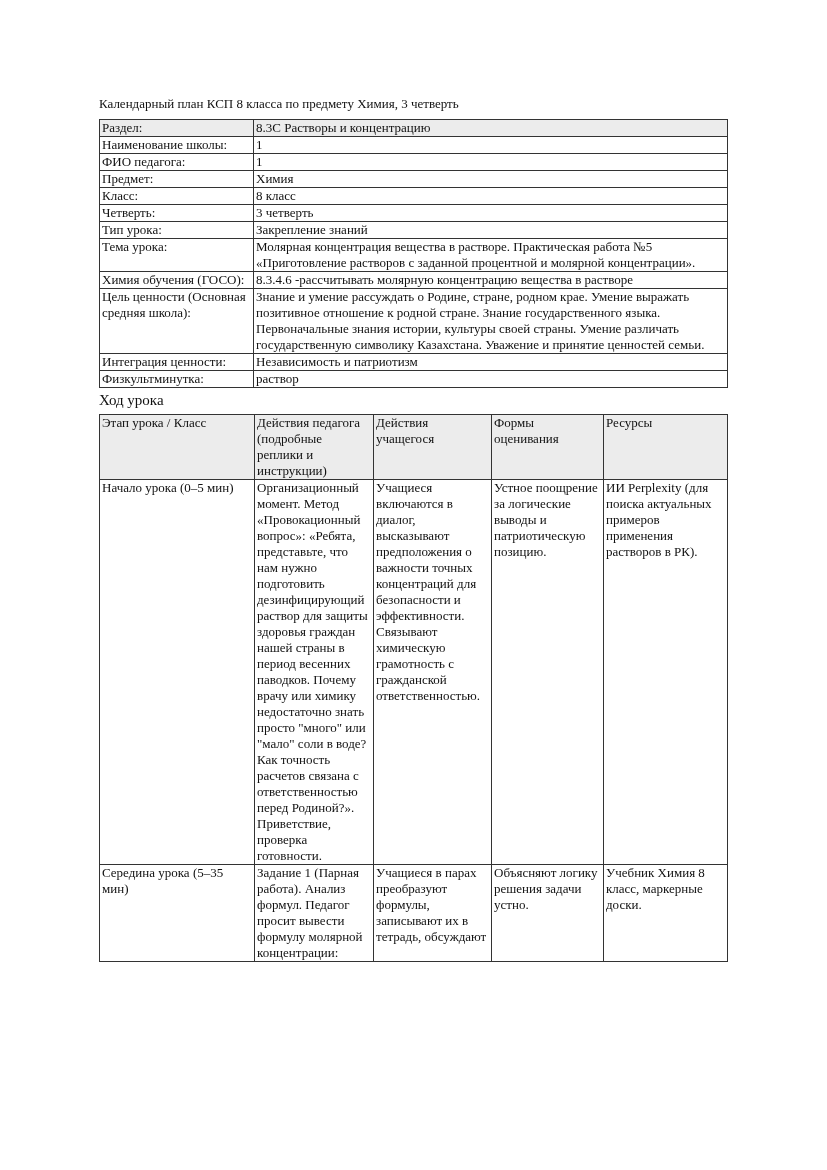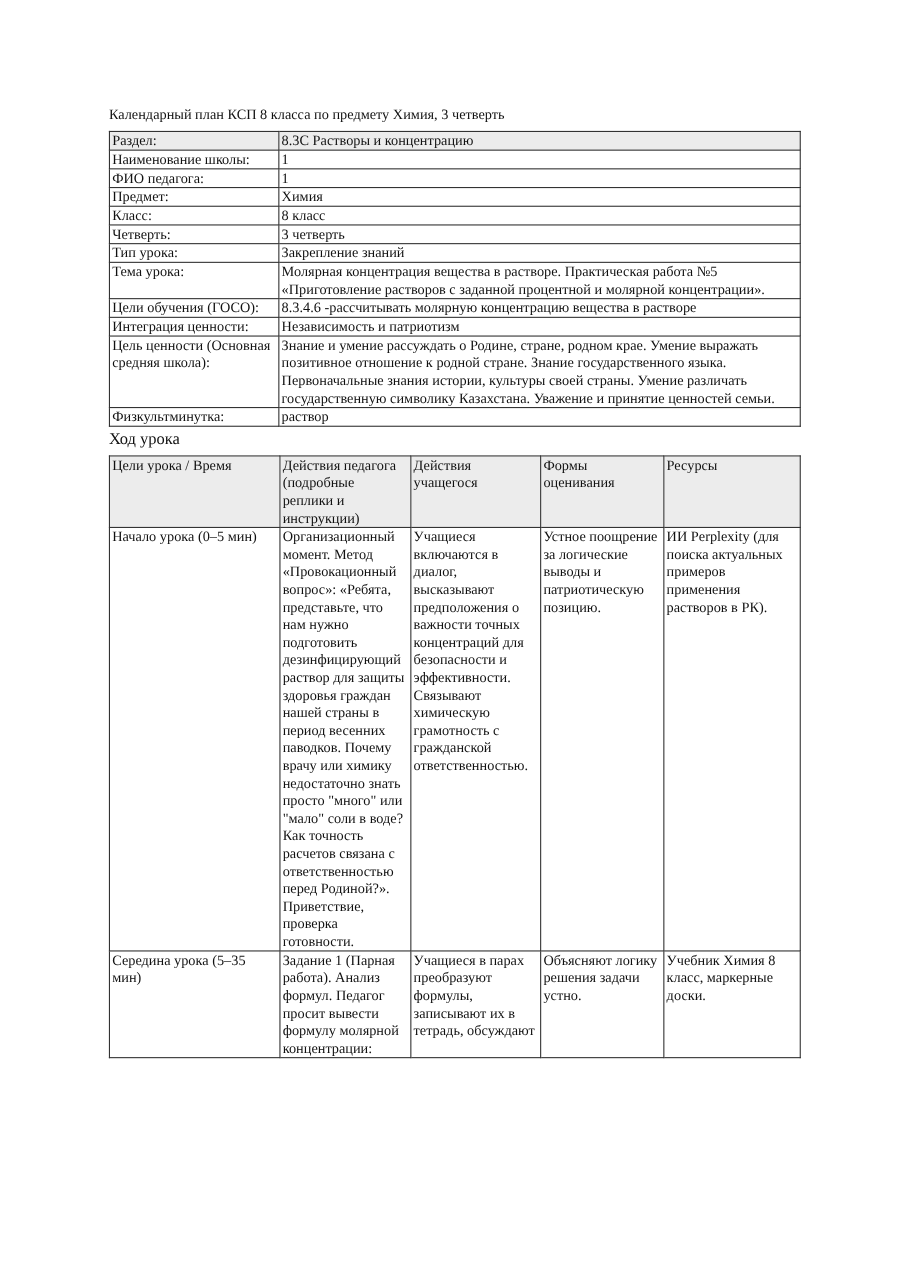--- a/index.html
+++ b/index.html
@@ -95,51 +95,51 @@
       </tr>
       <tr>
         <td>Тип урока:</td>
         <td>Закрепление знаний</td>
       </tr>
       <tr>
         <td>Тема урока:</td>
         <td>Молярная концентрация вещества в растворе. Практическая работа №5 «Приготовление растворов с заданной процентной и молярной концентрации».</td>
       </tr>
       <tr>
-        <td>Цели обучения (ГОСО):</td>
+        <td>Химия обучения (ГОСО):</td>
         <td>8.3.4.6 -рассчитывать молярную концентрацию вещества в растворе</td>
+      </tr>
+      <tr>
+        <td>Цель ценности (Основная средняя школа):</td>
+        <td>Знание и умение рассуждать о Родине, стране, родном крае. Умение выражать позитивное отношение к родной стране. Знание государственного языка. Первоначальные знания истории, культуры своей страны. Умение различать государственную символику Казахстана. Уважение и принятие ценностей семьи.</td>
       </tr>
       <tr>
         <td>Интеграция ценности:</td>
         <td>Независимость и патриотизм</td>
-      </tr>
-      <tr>
-        <td>Цель ценности (Основная средняя школа):</td>
-        <td>Знание и умение рассуждать о Родине, стране, родном крае. Умение выражать позитивное отношение к родной стране. Знание государственного языка. Первоначальные знания истории, культуры своей страны. Умение различать государственную символику Казахстана. Уважение и принятие ценностей семьи.</td>
       </tr>
       <tr>
         <td>Физкультминутка:</td>
         <td>раствор</td>
       </tr>
     </tbody>
   </table>
 
   <p class="section-heading">Ход урока</p>
 
   <table class="lesson-table">
     <colgroup>
         <col class="c1">
         <col class="c2">
         <col class="c3">
         <col class="c4">
         <col class="c5">
       </colgroup>
     <thead>
       <tr>
-        <th>Цели урока / Время</th>
+        <th>Этап урока / Класс</th>
         <th>Действия педагога (подробные реплики и инструкции)</th>
         <th>Действия учащегося</th>
         <th>Формы оценивания</th>
         <th>Ресурсы</th>
       </tr>
     </thead>
     <tbody>
       <tr>
         <td>Начало урока (0–5 мин)</td>
         <td>Организационный момент. Метод «Провокационный вопрос»: «Ребята, представьте, что нам нужно подготовить дезинфицирующий раствор для защиты здоровья граждан нашей страны в период весенних паводков. Почему врачу или химику недостаточно знать просто "много" или "мало" соли в воде? Как точность расчетов связана с ответственностью перед Родиной?». Приветствие, проверка готовности.</td>

